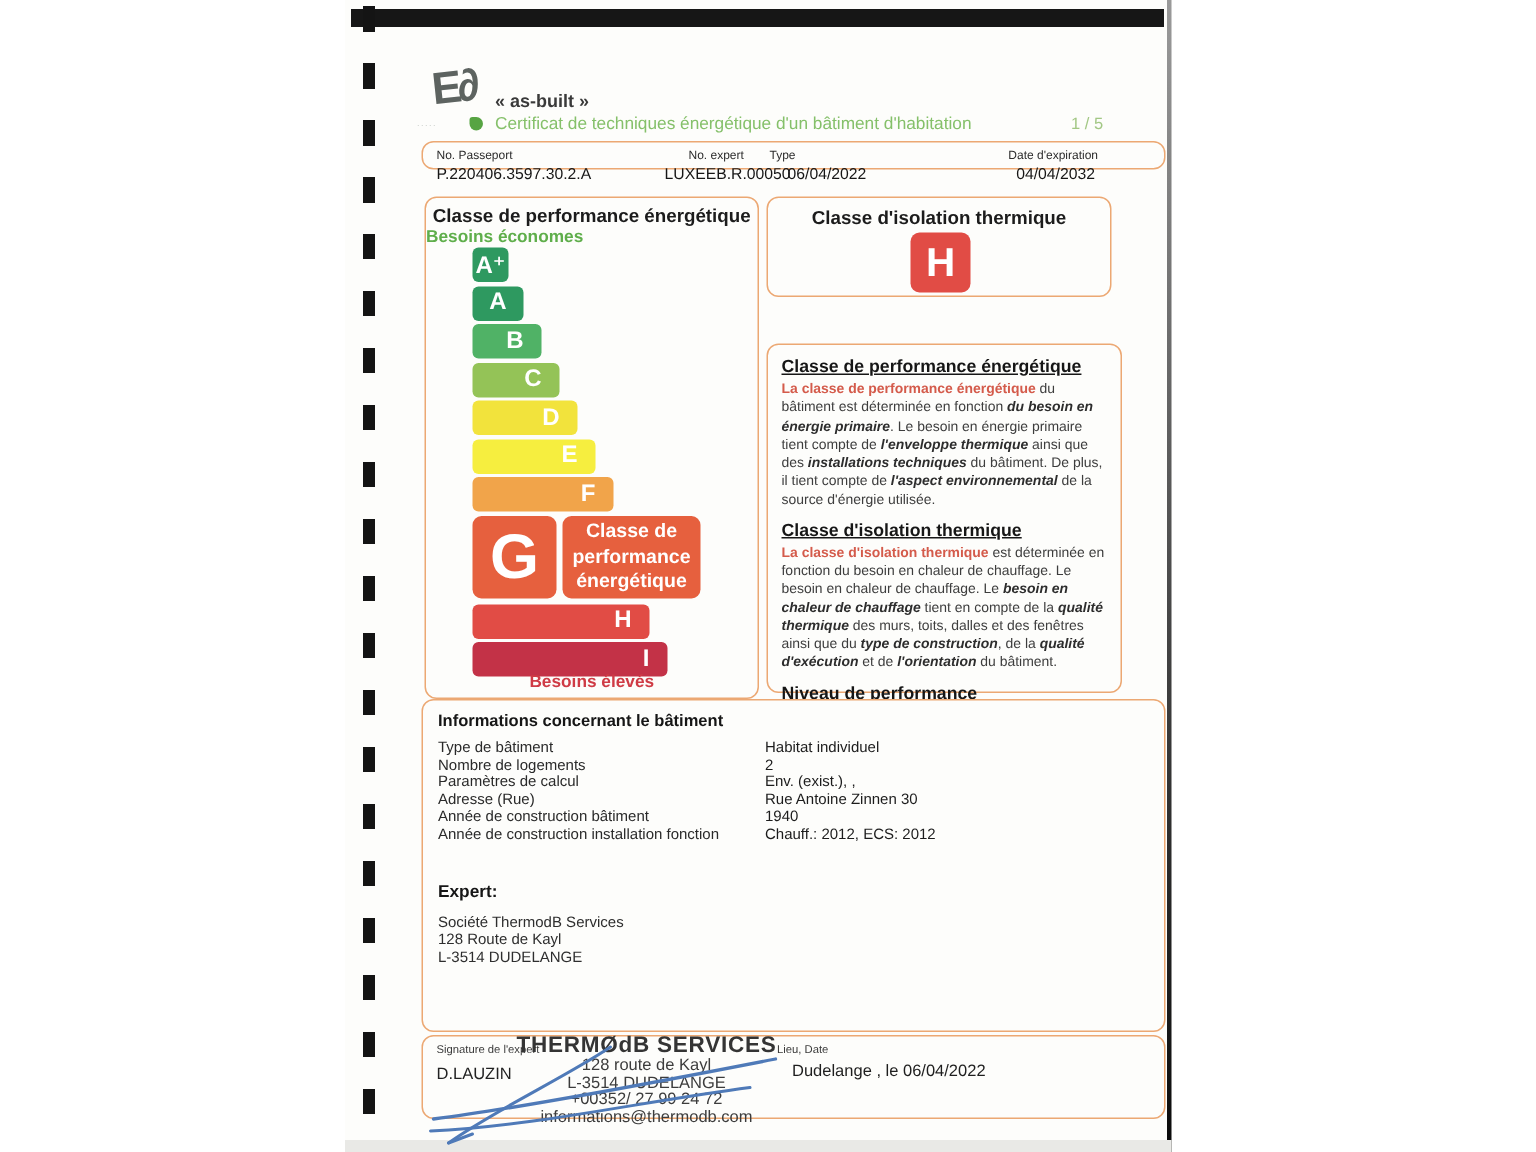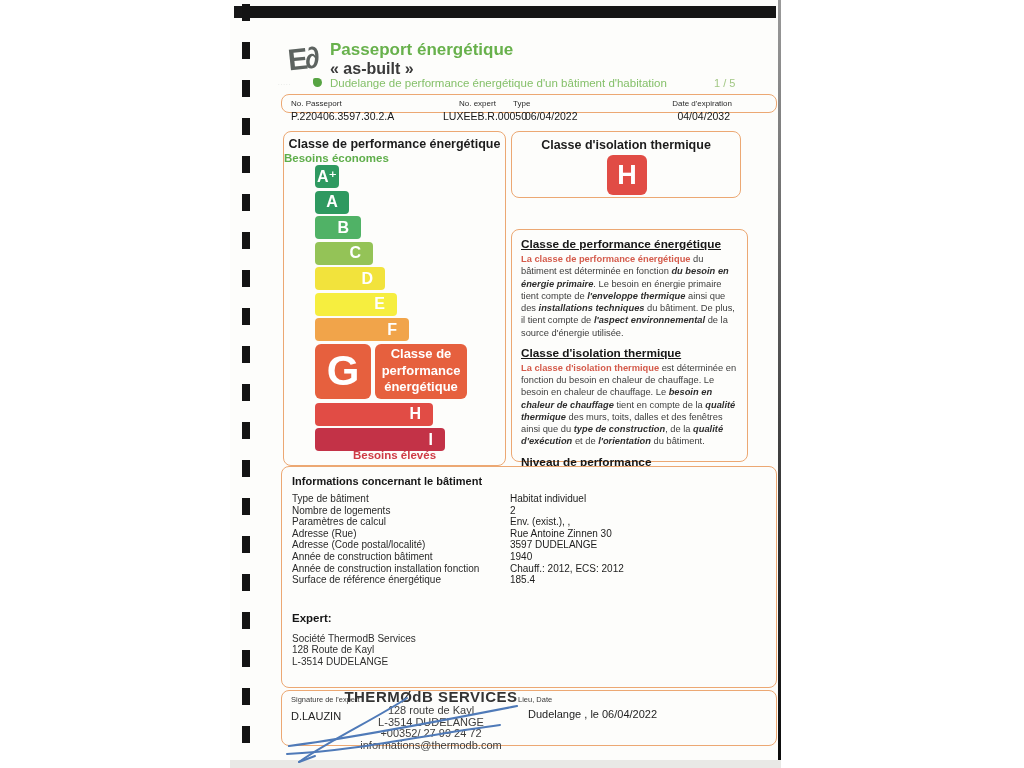--- a/index.html
+++ b/index.html
@@ -16,21 +16,21 @@
   .scan-bottomstrip { position:absolute; left:0; bottom:0; width:551px; height:8px; background:#e9e9e6; }
   .binding { position:absolute; left:12px; top:4px; width:8px; height:758px;
     background:repeating-linear-gradient(to bottom,#141414 0 17px,transparent 17px 38px); }
 
   
   .logo { position:absolute; left:58px; top:42px; width:46px; height:48px; color:#5d6360; }
   .logo .ee { font-size:30px; font-weight:bold; letter-spacing:-3px; display:inline-block; transform:rotate(-6deg); }
   .logo .leafdot { position:absolute; left:25px; top:36px; width:9px; height:9px; background:#57a443; border-radius:2px 50% 50% 50%; }
   .logo .faint { position:absolute; left:-10px; top:38px; font-size:6px; color:#c9cec9; letter-spacing:1px; }
   .h-title { position:absolute; left:100px; top:40px; font-size:17px; font-weight:bold; color:#68b14c; }
-  .h-asbuilt { position:absolute; left:100px; top:60px; font-size:16px; font-weight:bold; color:#3a3a3a; }
+  .h-asbuilt { position:absolute; left:100px; top:60px; font-size:12px; font-weight:bold; color:#3a3a3a; }
   .h-cert { position:absolute; left:100px; top:77px; font-size:11.5px; color:#85c06a; }
   .h-page { position:absolute; left:484px; top:77px; font-size:11px; color:#a2c784; }
 
   .obox { position:absolute; border:1.5px solid #eca873; border-radius:8px; background:#fdfdfb; }
 
   
   .ptable { left:51px; top:94px; width:496px; height:19px; }
   .pt-label { position:absolute; font-size:8px; color:#2b2b2b; top:4px; }
   .pt-value { position:absolute; font-size:10.5px; color:#161616; top:15px; }
 
@@ -94,23 +94,22 @@
     <div class="scan-topbar"></div>
     <div class="binding"></div>
     <div class="scan-rightedge"></div>
     <div class="scan-bottomstrip"></div>
 
     <div class="logo">
       <span class="ee">E∂</span>
       <span class="leafdot"></span>
       <span class="faint">.....</span>
     </div>
-    <div class="h-title">Passeport énergétique</div>
     <div class="h-asbuilt">« as-built »</div>
-    <div class="h-cert">Dudelange de performance énergétique d'un bâtiment d'habitation</div>
+    <div class="h-cert">Certificat de techniques énergétique d'un bâtiment d'habitation</div>
     <div class="h-page">1 / 5</div>
 
     <div class="obox ptable">
       <span class="pt-label" style="left:9px">No. Passeport</span>
       <span class="pt-value" style="left:9px">P.220406.3597.30.2.A</span>
       <span class="pt-label" style="left:177px">No. expert</span>
       <span class="pt-value" style="left:161px">LUXEEB.R.00050</span>
       <span class="pt-label" style="left:231px">Type</span>
       <span class="pt-value" style="left:243px">06/04/2022</span>
       <span class="pt-label" style="right:44px">Date d'expiration</span>
@@ -177,24 +176,22 @@
         <span>Le classement s'effectue de </span><span class="seg-green">A⁺</span><span> (meilleure classe) jusqu'à </span><span class="seg-bold">I</span><span> (classe la plus mauvaise).</span>
       </div>
     </div>
 
     <div class="obox bldbox">
       <div class="bld-h">Informations concernant le bâtiment</div>
       <div class="bld-row"><span>Type de bâtiment</span><span class="val">Habitat individuel</span></div>
       <div class="bld-row"><span>Nombre de logements</span><span class="val">2</span></div>
       <div class="bld-row"><span>Paramètres de calcul</span><span class="val">Env. (exist.), ,</span></div>
       <div class="bld-row"><span>Adresse (Rue)</span><span class="val">Rue Antoine Zinnen 30</span></div>
-      <div class="bld-row"><span>Adresse (Code postal/localité)</span><span class="val">3597 DUDELANGE</span></div>
       <div class="bld-row"><span>Année de construction bâtiment</span><span class="val">1940</span></div>
       <div class="bld-row"><span>Année de construction installation fonction</span><span class="val">Chauff.: 2012, ECS: 2012</span></div>
-      <div class="bld-row"><span>Surface de référence énergétique</span><span class="val">185.4</span></div>
       <div class="expert-h">Expert:</div>
       <div class="expert-l first">Société ThermodB Services</div>
       <div class="expert-l">128 Route de Kayl</div>
       <div class="expert-l">L-3514 DUDELANGE</div>
     </div>
 
     <div class="obox sigbox">
       <span class="sig-label">Signature de l'expert</span>
       <span class="sig-name">D.LAUZIN</span>
       <span class="lieu-label">Lieu, Date</span>

